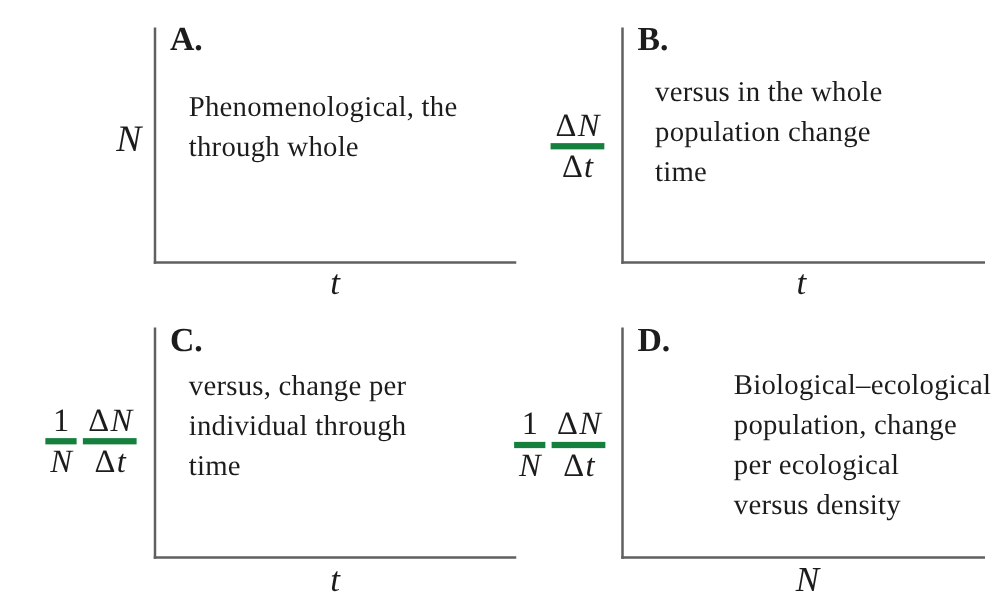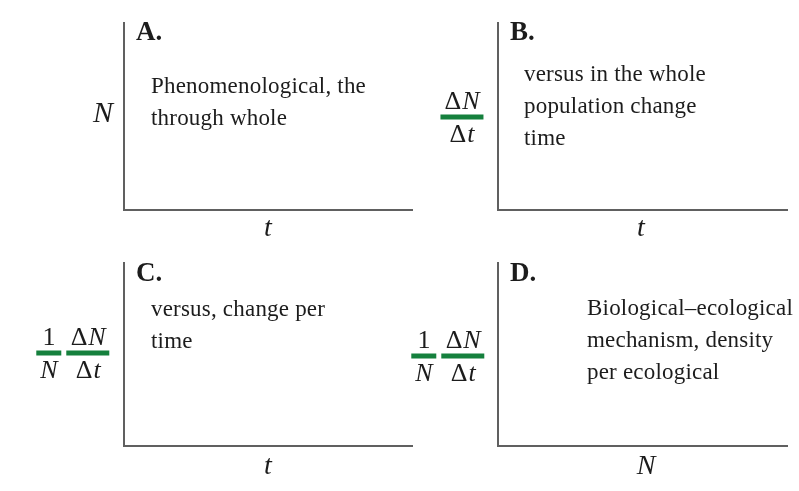--- a/index.html
+++ b/index.html
@@ -122,42 +122,44 @@
       </span>
     </div>
     <div class="xlab" id="xlab-b">t</div>
   </div>
 
   <div>
     <div class="axes" id="axes-c"></div>
     <div class="plabel" id="plabel-c">C.</div>
     <div class="ptext" id="ptext-c">
       <div>versus, change per</div>
+      <div>individual through</div>
       <div>time</div>
     </div>
     <div class="yfrac" id="ylab-c">
       <span class="frac">
         <span class="num up">1</span>
         <span class="den it">N</span>
       </span>
       <span class="frac">
         <span class="num"><span class="up">Δ</span><span class="it var">N</span></span>
         <span class="den"><span class="up">Δ</span><span class="it var">t</span></span>
       </span>
     </div>
     <div class="xlab" id="xlab-c">t</div>
   </div>
 
   <div>
     <div class="axes" id="axes-d"></div>
     <div class="plabel" id="plabel-d">D.</div>
     <div class="ptext" id="ptext-d">
       <div>Biological–ecological</div>
-      <div>mechanism, density</div>
+      <div>population, change</div>
       <div>per ecological</div>
+      <div>versus density</div>
     </div>
     <div class="yfrac" id="ylab-d">
       <span class="frac">
         <span class="num up">1</span>
         <span class="den it">N</span>
       </span>
       <span class="frac">
         <span class="num"><span class="up">Δ</span><span class="it var">N</span></span>
         <span class="den"><span class="up">Δ</span><span class="it var">t</span></span>
       </span>

